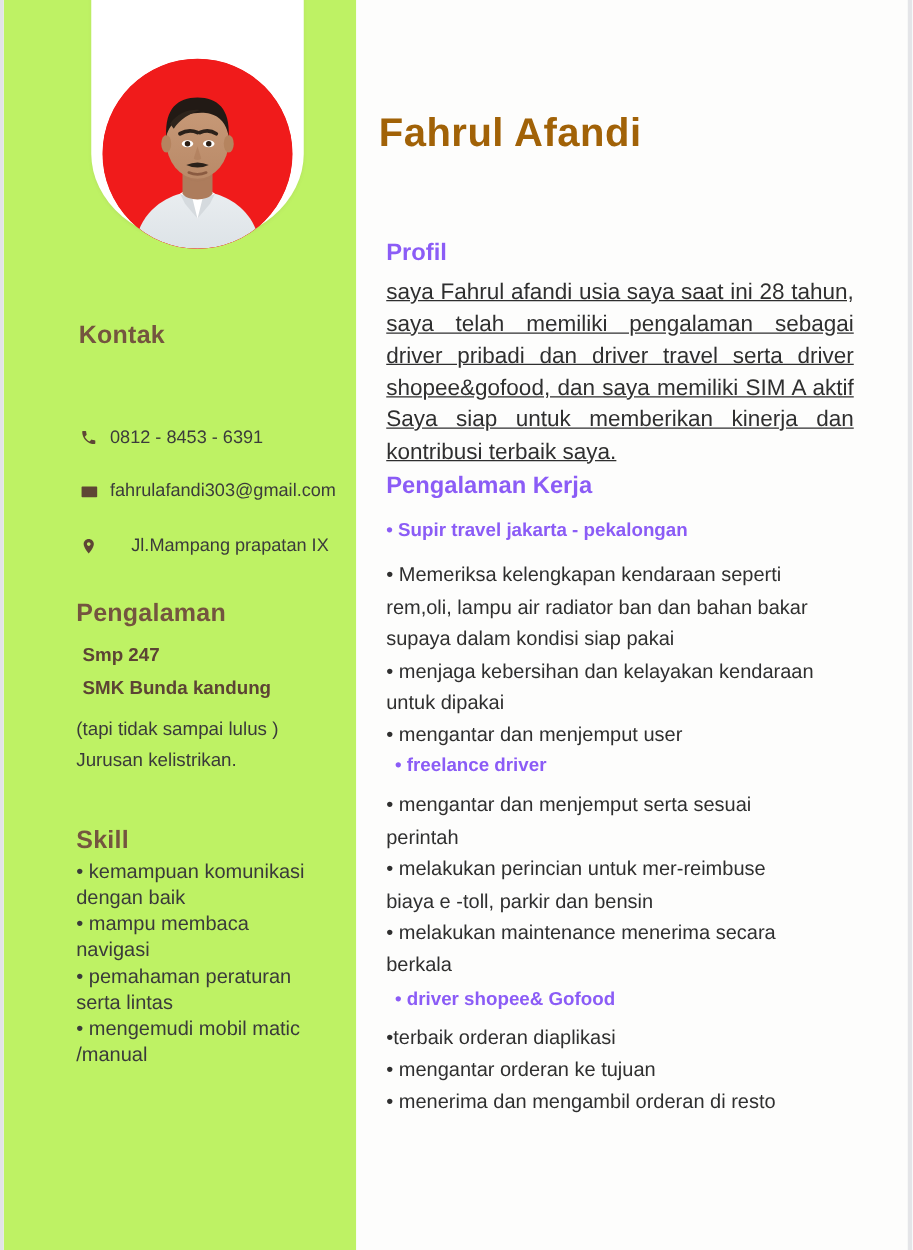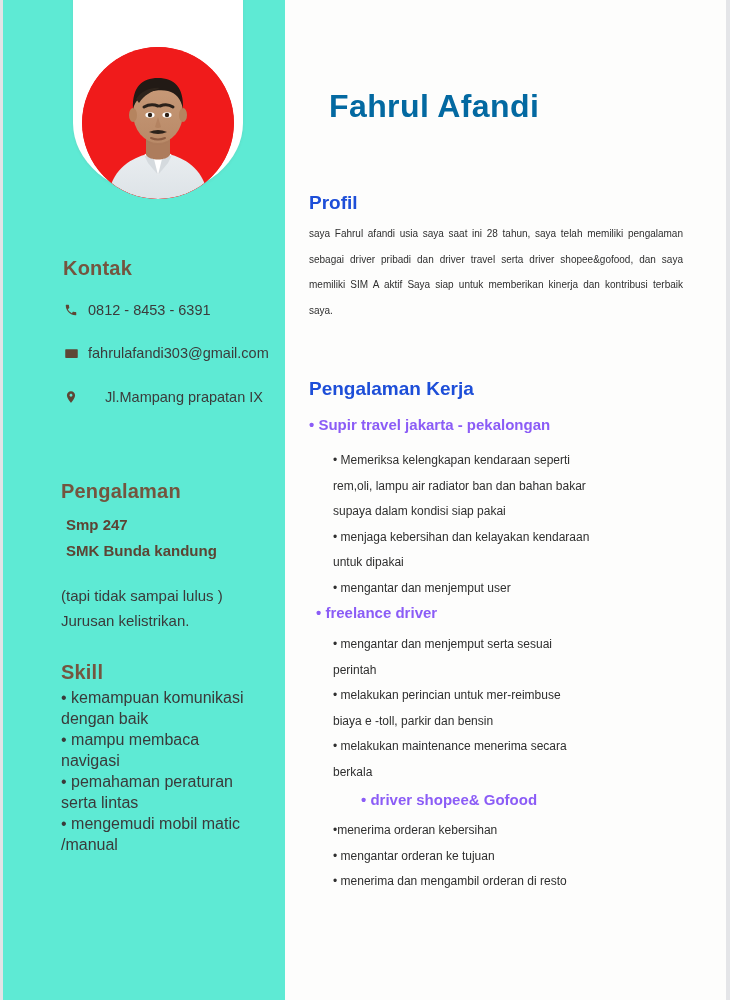--- a/index.html
+++ b/index.html
@@ -19,21 +19,21 @@
     border-right: 4px solid #e4e5e8;
   }
 
   
   .sidebar {
     position: absolute;
     left: 0;
     top: 0;
     width: 282px;
     height: 1000px;
-    background: #5eead4;
+    background: #bef264;
   }
   .sidebar-inner {
     position: absolute;
     left: 0; top: 0; right: 0; bottom: 0;
   }
 
   
   .photo-frame {
     position: absolute;
     left: 70px;
@@ -70,36 +70,36 @@
     font-size: 20px;
     font-weight: bold;
     color: #74553F;
     letter-spacing: 0.2px;
   }
   .side-txt {
     position: absolute;
     font-size: 15px;
     color: #3a3a3a;
     line-height: 25px;
-    margin-top: 12px;
   }
   .side-txt-bold {
     position: absolute;
     font-size: 15px;
     font-weight: bold;
     color: #5c4434;
     line-height: 25px;
   }
   .contact-row {
     position: absolute;
     display: flex;
     align-items: center;
     gap: 9px;
     font-size: 14.5px;
     color: #3b3b3b;
+    margin-top: 40px;
   }
   .cicon {
     width: 16px;
     height: 16px;
     flex: 0 0 16px;
     display: flex;
     align-items: center;
     justify-content: center;
     color: #5e4635;
   }
@@ -118,61 +118,61 @@
   .main {
     position: absolute;
     left: 282px;
     top: 0;
     width: 444px;
     height: 1000px;
     background: #fdfdfc;
   }
   .name {
     position: absolute;
-    left: 44px;
+    left: 18px;
     top: 88px;
     font-size: 32px;
     font-weight: bold;
-    color: #0369a1;
+    color: #a16207;
     letter-spacing: 0.4px;
   }
   .main-h {
     position: absolute;
     left: 24px;
     font-size: 19px;
     font-weight: bold;
-    color: #1d4ed8;
+    color: #8b5cf6;
   }
   .profil-body {
     position: absolute;
     left: 24px;
     top: 221px;
     width: 374px;
-    font-size: 10px;
+    font-size: 18px;
     line-height: 25.5px;
     color: #2f2f2f;
     text-align: justify;
     text-justify: inter-word;
+    text-decoration: underline;
   }
   .job-title {
     position: absolute;
     left: 24px;
     font-size: 15px;
     font-weight: bold;
     color: #8b5cf6;
   }
   .job-title.indent { left: 31px; }
   .duties {
     position: absolute;
     left: 24px;
     width: 382px;
-    font-size: 12px;
+    font-size: 16px;
     line-height: 25.5px;
     color: #2f2f2f;
-    margin-left: 24px;
   }
   .duties div { white-space: pre-wrap; }
 </style>
 </head>
 <body>
 
 <div class="page">
 
   <div class="sidebar">
     <div class="sidebar-inner">
@@ -303,21 +303,21 @@
     <div class="job-title indent" style="top:604px;">• freelance driver</div>
     <div class="duties" style="top:632px;">
       <div>• mengantar dan menjemput serta sesuai
 perintah</div>
       <div>• melakukan perincian untuk mer-reimbuse
 biaya e -toll, parkir dan bensin</div>
       <div>• melakukan maintenance menerima secara
 berkala</div>
     </div>
 
-    <div class="job-title indent" style="top:791px;margin-left:45px;">• driver shopee&amp; Gofood</div>
+    <div class="job-title indent" style="top:791px;">• driver shopee&amp; Gofood</div>
     <div class="duties" style="top:818px;">
-      <div>•menerima orderan kebersihan</div>
+      <div>•terbaik orderan diaplikasi</div>
       <div>• mengantar orderan ke tujuan</div>
       <div>• menerima dan mengambil orderan di resto</div>
     </div>
 
   </div>
 </div>
 
 </body></html>

